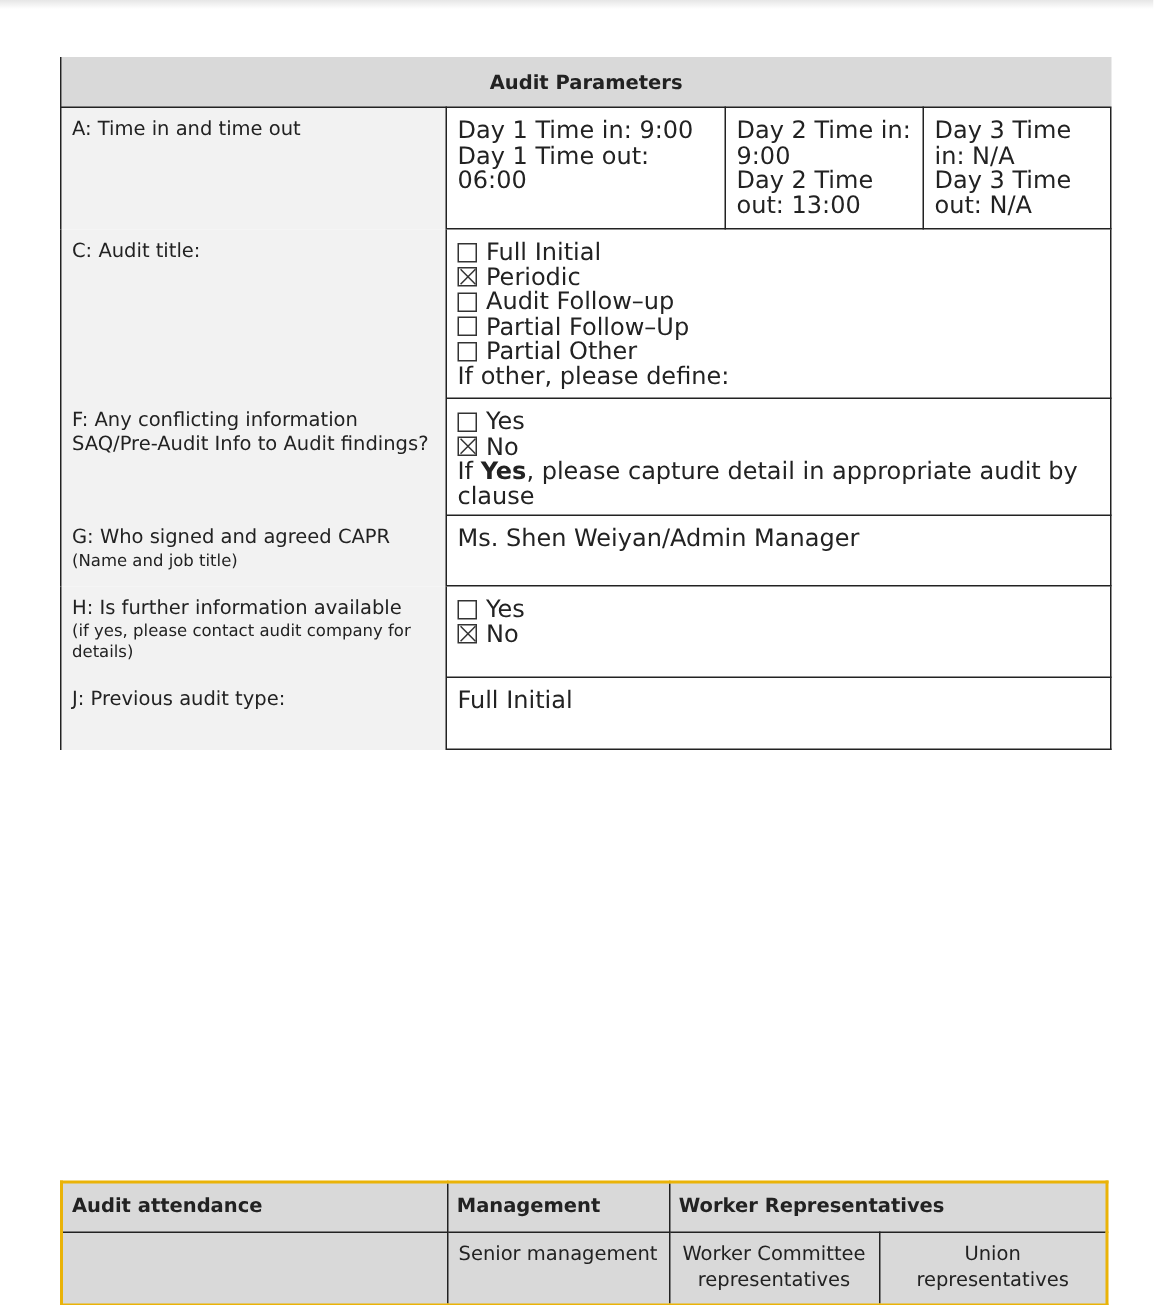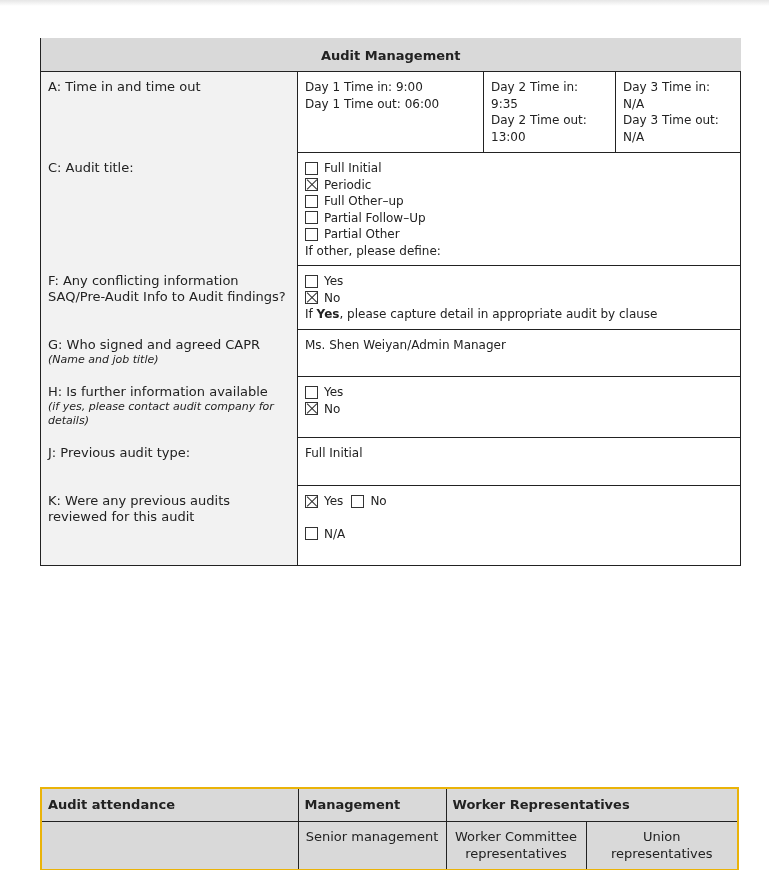--- a/index.html
+++ b/index.html
@@ -9,22 +9,22 @@
               background: linear-gradient(#e6e6e6, #ffffff); }
   table { border-collapse: collapse; position: absolute; }
   #params { left: 40px; top: 38px; width: 700px; table-layout: fixed; }
   #params td, #params th { border: 1px solid #222; vertical-align: top; padding: 0; }
   #params th.hdr { background: #d9d9d9; height: 31px; font-weight: bold; font-size: 13px;
                    text-align: center; vertical-align: middle; padding-top: 2px;
                    border-top: none; border-right: none; }
   td.lbl { background: #f2f2f2; border-top: none !important; border-bottom: none !important;
            border-right: 1px solid #222; padding: 7px 6px 4px 7px !important;
            font-size: 13px; line-height: 16px; }
-  td.val { background: #ffffff; padding: 7px 7px 4px 7px !important; font-size: 12px; line-height: 16.5px; }
-  .lbl .sub { font-style: italic; font-size: 11px; line-height: 14px; display: block; }
+  td.val { background: #ffffff; padding: 7px 7px 4px 7px !important; font-size: 16px; line-height: 16.5px; }
+  .lbl .sub { font-size: 11px; line-height: 14px; display: block; }
   .cb-row { display: flex; align-items: center; height: 16.5px; white-space: nowrap; }
   .cb { width: 13px; height: 13px; border: 1px solid #333; box-sizing: border-box;
         display: inline-block; margin-right: 6px; position: relative; flex: none; background: #fff; }
   .cb.checked::before, .cb.checked::after { content: ""; position: absolute; left: -1px; top: 5px;
         width: 14px; height: 1px; background: #333; }
   .cb.checked::before { transform: rotate(45deg); }
   .cb.checked::after { transform: rotate(-45deg); }
   .inline-cbs { display: flex; gap: 8px; }
   .note b { font-weight: bold; }
   .day-cell { padding: 7px 6px 4px 7px !important; line-height: 16.5px; }
@@ -41,31 +41,31 @@
 
 <table id="params">
   <colgroup>
     <col style="width:257px">
       <col style="width:186px">
       <col style="width:132px">
       <col style="width:125px">
   </colgroup>
   <tbody>
       <tr>
-    <th class="hdr" colspan="4">Audit Management</th>
+    <th class="hdr" colspan="4">Audit Parameters</th>
   </tr>
 
   <tr style="height:81px">
     <td class="lbl">A: Time in and time out</td>
     <td class="val day-cell">
       <div>Day 1 Time in: 9:00</div>
       <div>Day 1 Time out: 06:00</div>
     </td>
     <td class="val day-cell">
-      <div>Day 2 Time in: 9:35</div>
+      <div>Day 2 Time in: 9:00</div>
       <div>Day 2 Time out: 13:00</div>
     </td>
     <td class="val day-cell">
       <div>Day 3 Time in: N/A</div>
       <div>Day 3 Time out: N/A</div>
     </td>
   </tr>
 
 
   <tr style="height:113px">
@@ -74,21 +74,21 @@
       <div class="cb-row">
             <span class="cb"></span>
             <span>Full Initial</span>
           </div>
       <div class="cb-row">
             <span class="cb checked"></span>
             <span>Periodic</span>
           </div>
       <div class="cb-row">
             <span class="cb"></span>
-            <span>Full Other–up</span>
+            <span>Audit Follow–up</span>
           </div>
       <div class="cb-row">
             <span class="cb"></span>
             <span>Partial Follow–Up</span>
           </div>
       <div class="cb-row">
             <span class="cb"></span>
             <span>Partial Other</span>
           </div>
       <div>If other, please define:</div>
@@ -136,39 +136,20 @@
           </div>
     </td>
   </tr>
 
 
   <tr style="height:48px">
     <td class="lbl">J: Previous audit type:</td>
     <td class="val" colspan="3">Full Initial</td>
   </tr>
 
-  <tr style="height:80px">
-    <td class="lbl" style="border-bottom:1px solid #222 !important">K: Were any previous audits reviewed for this audit</td>
-    <td class="val" colspan="3">
-      <div class="inline-cbs">
-        <div class="cb-row">
-              <span class="cb checked"></span>
-              <span>Yes</span>
-            </div>
-        <div class="cb-row">
-              <span class="cb"></span>
-              <span>No</span>
-            </div>
-      </div>
-      <div class="cb-row" style="margin-top:16px">
-            <span class="cb"></span>
-            <span>N/A</span>
-          </div>
-    </td>
-  </tr>
 </tbody>
   </table>
 
 <table id="attendance">
   <colgroup>
     <col style="width:257px">
       <col style="width:148px">
       <col style="width:140px">
       <col style="width:152px">
   </colgroup>

